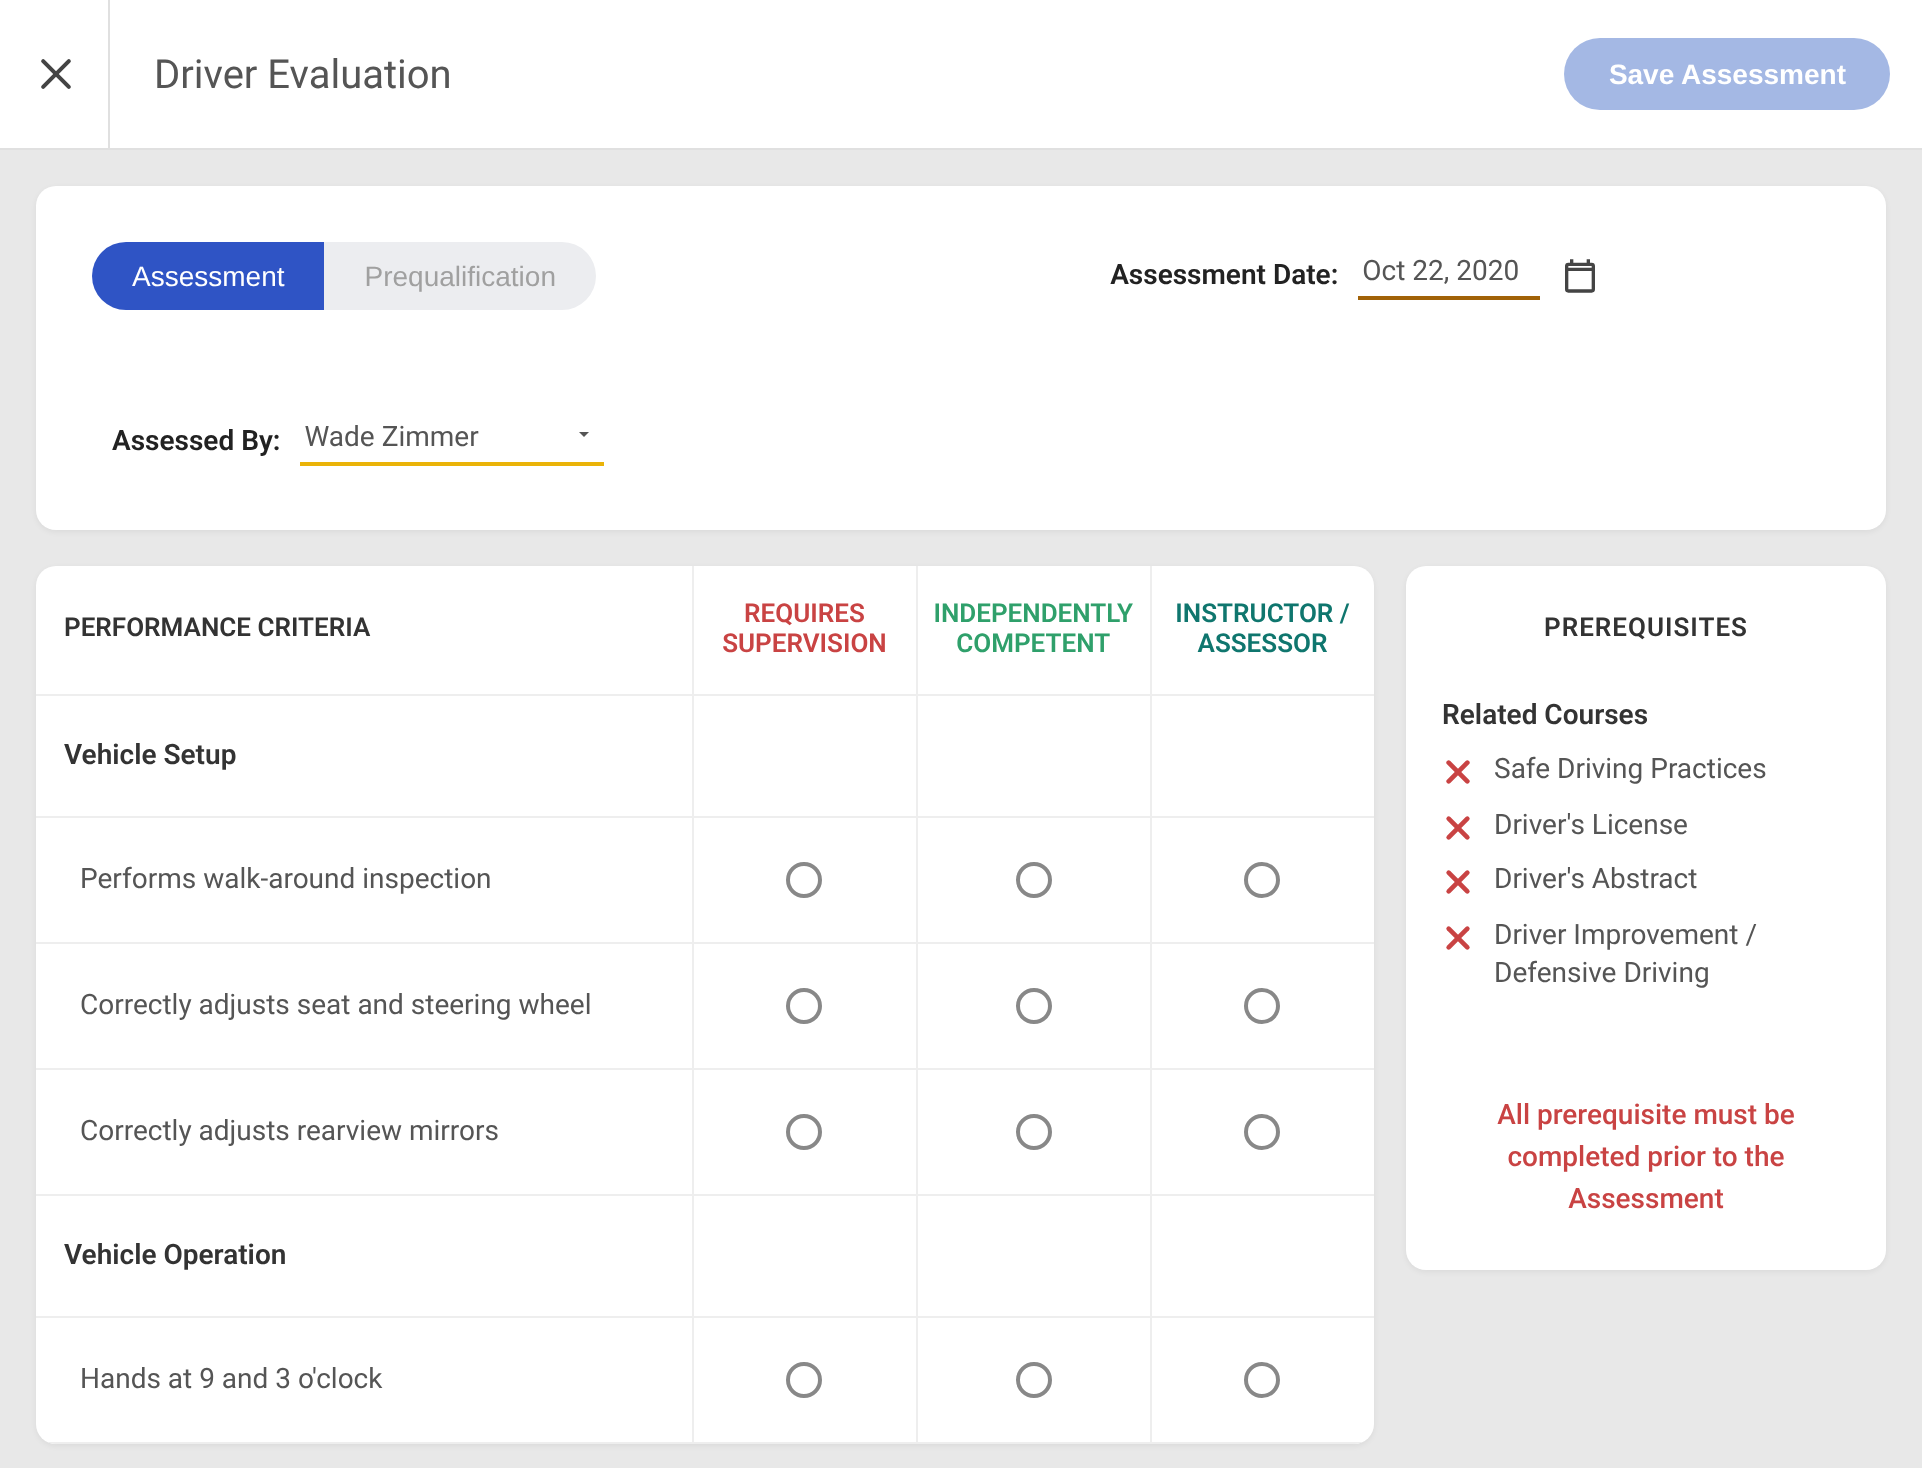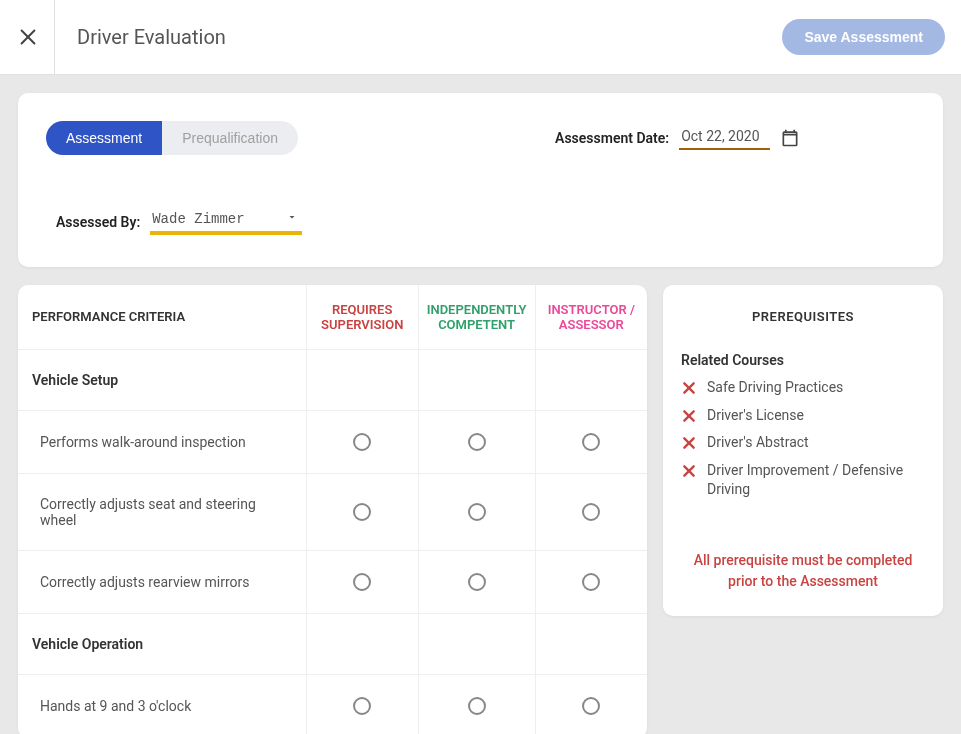--- a/index.html
+++ b/index.html
@@ -115,26 +115,25 @@
     .top-row2 {
       margin-top: 54px;
       display: flex;
       align-items: center;
       gap: 10px;
       padding-left: 10px;
     }
     .dropdown-field {
       display: flex;
       align-items: center;
-      border-bottom: 4px solid #eab308;
+      border-bottom: 2px solid #eab308;
       padding: 2px 4px 4px 2px;
       min-width: 152px;
       justify-content: space-between;
       cursor: pointer;
-      font-family: Liberation Mono, monospace;
     }
     .dropdown-field span {
       color: #555;
       font-size: 14px;
     }
     .caret-icon {
       color: #2f54c5;
     }
     .main-grid {
       display: flex;
@@ -168,21 +167,21 @@
       vertical-align: middle;
       height: 64px;
     }
     .criteria-table th:first-child {
       text-align: left;
       padding-left: 14px;
       color: #333;
     }
     .col-req { color: #c94343; width: 112px; }
     .col-ind { color: #2fa06b; width: 112px; }
-    .col-ins { color: #ec4899; width: 112px; margin-left: 20px; }
+    .col-ins { color: #0f766e; width: 112px; margin-left: 20px; }
     .section-row td {
       padding: 22px 14px;
       font-weight: 600;
       color: #333;
       font-size: 14px;
     }
     .item-row td {
       padding: 22px 14px;
       font-size: 14px;
       color: #555;
@@ -200,21 +199,21 @@
       height: 18px;
       border: 2px solid #888;
       border-radius: 50%;
       cursor: pointer;
       background: transparent;
     }
     .prereq-card {
       background: #fff;
       border-radius: 10px;
       box-shadow: 0 1px 3px rgba(0,0,0,0.06);
-      width: 280px;
+      width: 240px;
       padding: 20px 18px 24px 18px;
     }
     .prereq-title {
       text-align: center;
       font-weight: 600;
       font-size: 13px;
       letter-spacing: 0.5px;
       color: #333;
       margin-bottom: 28px;
       margin-top: 4px;

